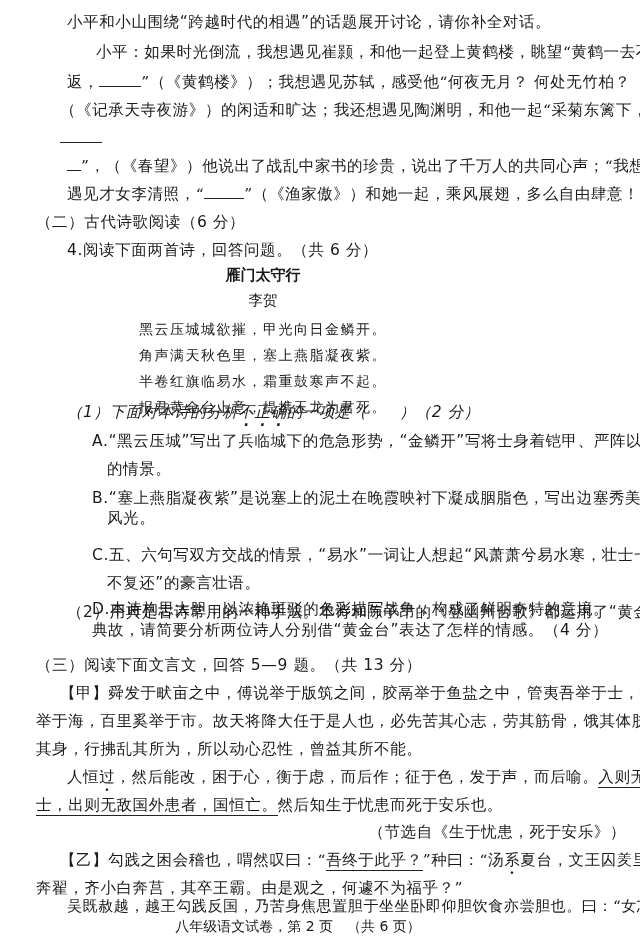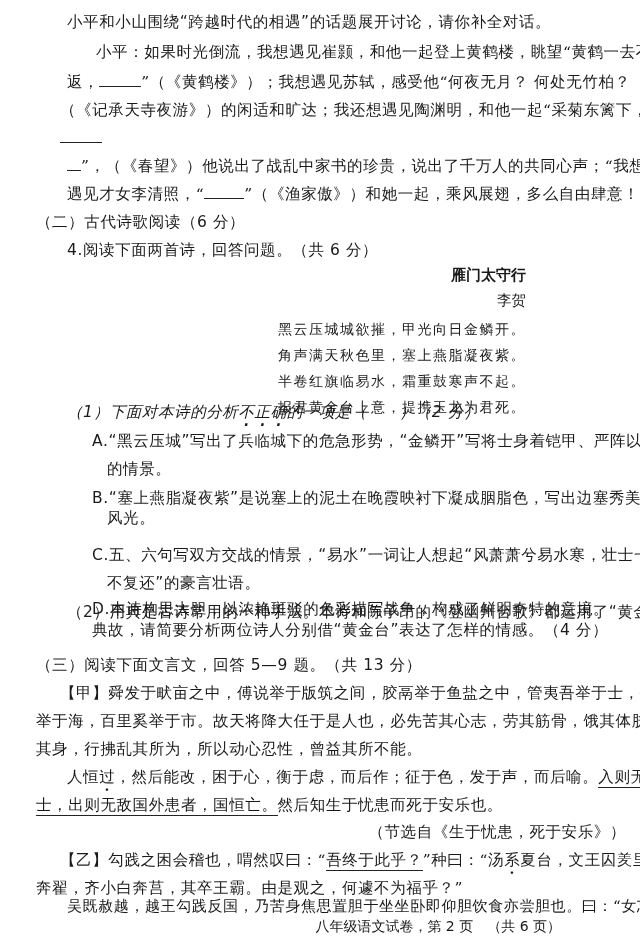--- a/index.html
+++ b/index.html
@@ -8,21 +8,21 @@
     font-family: "DejaVu Serif", "Liberation Serif", serif;
     color: #1a1a1a;
     font-size: 15.5px;
   }
   .line { position: absolute; white-space: nowrap; line-height: 20px; letter-spacing: 0.6px; }
   .sans { font-family: "DejaVu Sans", "Liberation Sans", sans-serif; }
   .blank { display: inline-block; border-bottom: 1px solid #222; height: 14px; vertical-align: baseline; }
   .emph { position: relative; display: inline-block; }
   .emph::after { content: "·"; position: absolute; left: 50%; transform: translateX(-50%); bottom: -13px; font-size: 14px; font-weight: bold; }
   .ul { border-bottom: 1px solid #222; padding-bottom: 1px; }
-  .center { position: absolute; left: 0; width: 526px; text-align: right; white-space: nowrap; line-height: 20px; }
+  .center { position: absolute; left: 0; width: 526px; text-align: center; white-space: nowrap; line-height: 20px; }
   .title { font-weight: bold; font-family: "DejaVu Sans", "Liberation Sans", sans-serif; font-size: 15px; }
 </style>
 </head>
 <body>
 
 <div class="line sans" style="left:67px; top:12px;">小平和小山围绕“跨越时代的相遇”的话题展开讨论，请你补全对话。</div>
 
 <div class="line" style="left:96px; top:42px;">小平：如果时光倒流，我想遇见崔颢，和他一起登上黄鹤楼，眺望“黄鹤一去不复</div>
 
 <div class="line" style="left:67px; top:72px;">

